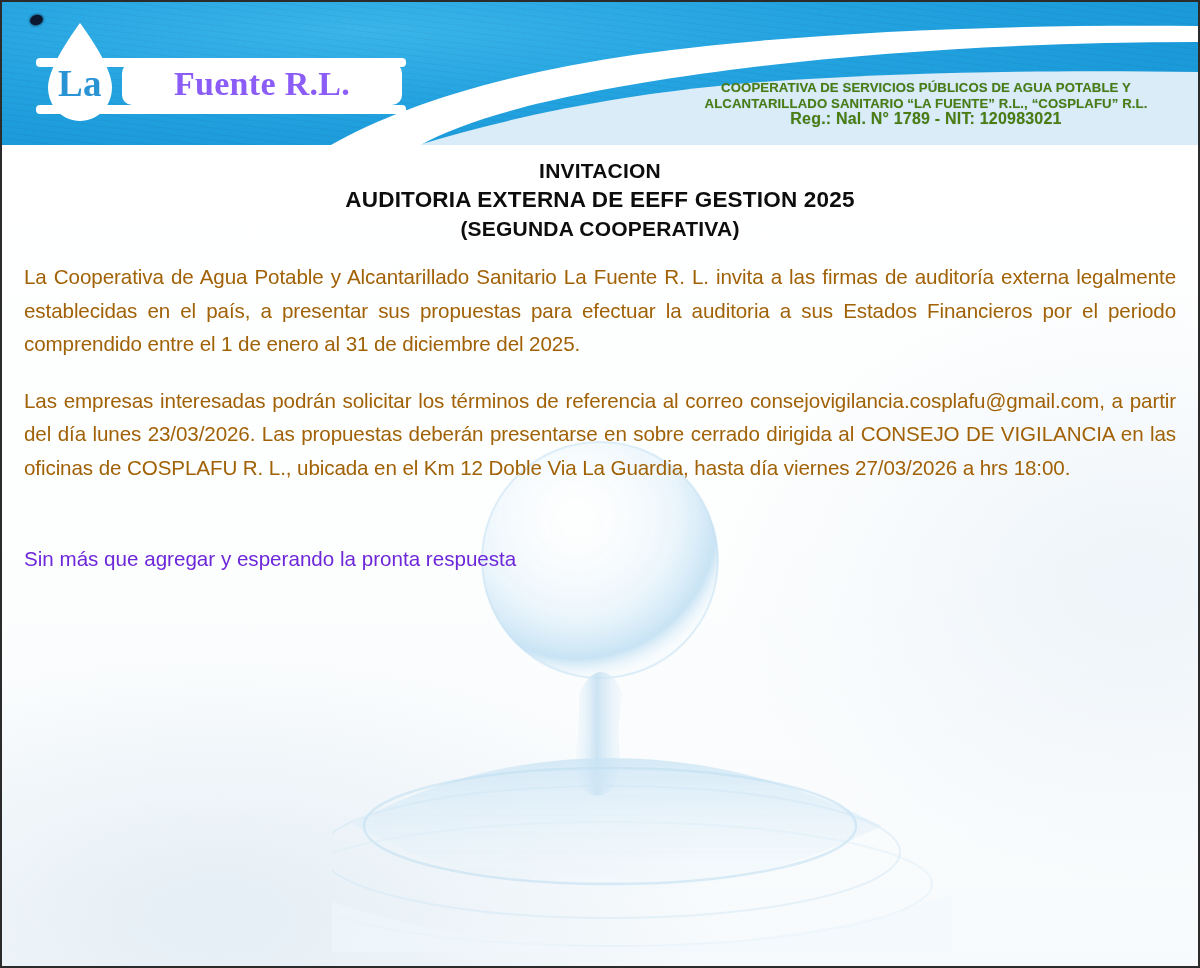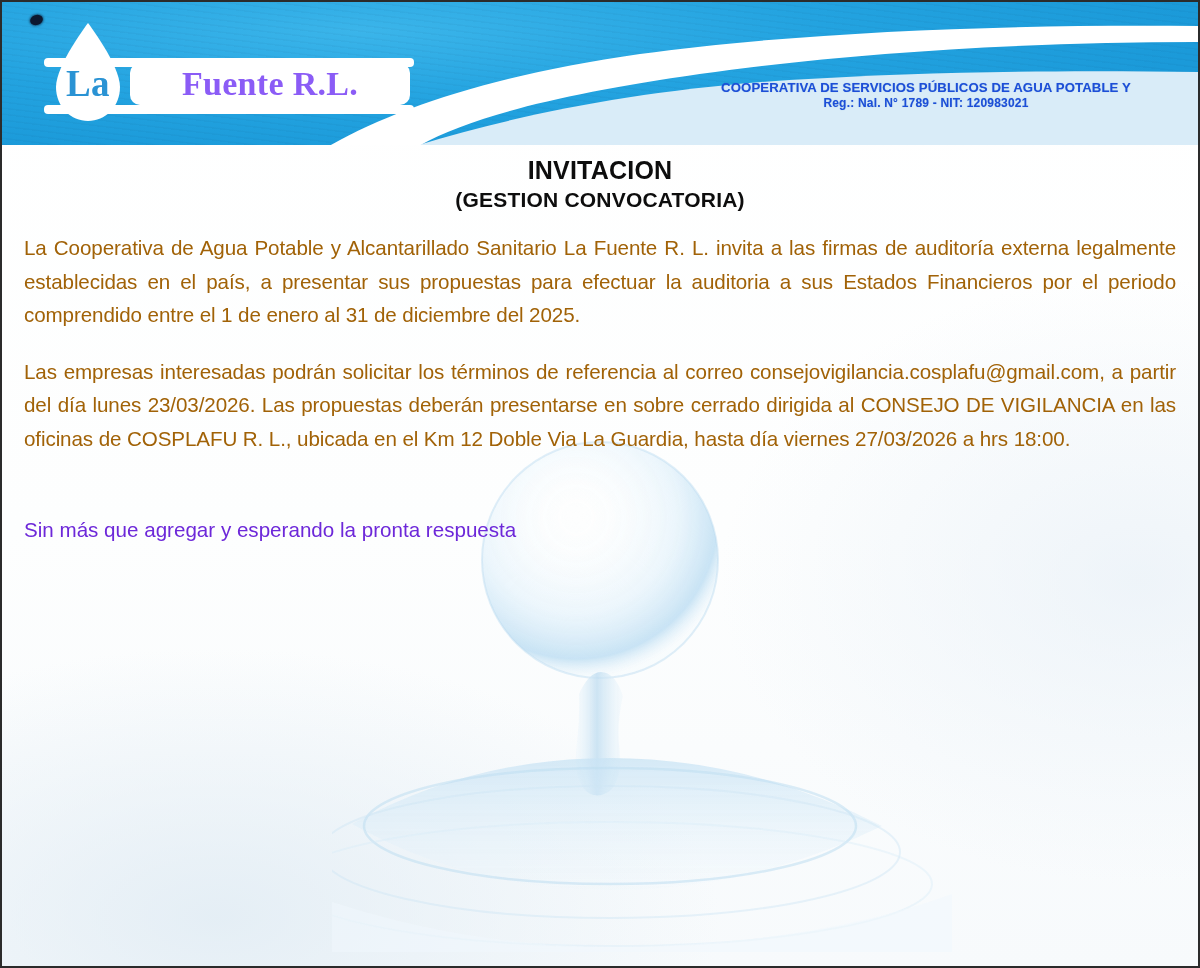--- a/index.html
+++ b/index.html
@@ -79,21 +79,21 @@
     height: 10px;
     border-radius: 50%;
     background: #0c1830;
     transform: rotate(-18deg);
     box-shadow: 0 0 2px 1px rgba(10,25,50,.5);
   }
 
   
   .logo {
     position: absolute;
-    left: 30px;
+    left: 22px;
     top: 18px;
     width: 400px;
     height: 112px;
   }
   .logo-bar {
     position: absolute;
     left: 12px;
     width: 370px;
     height: 9px;
     background: #ffffff;
@@ -148,50 +148,50 @@
     letter-spacing: .3px;
   }
 
   
   .header-org {
     position: absolute;
     left: 660px;
     top: 78px;
     width: 528px;
     text-align: center;
-    color: #1d4ed8;
+    color: #4d7c0f;
     font-family: "Liberation Sans", sans-serif;
     font-weight: 700;
     font-size: 13.2px;
     line-height: 15.5px;
     letter-spacing: .1px;
     text-shadow: 0 0 1px rgba(11,99,176,.35);
   }
   .header-org .reg {
-    font-size: 12px;
+    font-size: 16px;
     letter-spacing: .2px;
   }
 
   
   .content {
     position: relative;
     padding: 0 22px;
   }
 
   .titles {
     margin-top: 11px;
     text-align: center;
     color: #0d0d0d;
     font-family: "Liberation Sans", sans-serif;
     font-weight: 700;
     font-size: 22.5px;
     line-height: 29px;
     letter-spacing: .2px;
   }
-  .titles .t1 { font-size: 25px; }
+  .titles .t1 { font-size: 21px; }
   .titles .t2 { font-size: 22.5px; }
   .titles .t3 { font-size: 21px; }
 
   .para {
     margin: 0;
     color: #a16207;
     font-family: "Liberation Sans", sans-serif;
     font-size: 20.6px;
     line-height: 33.5px;
     text-align: justify;
@@ -285,29 +285,31 @@
       </div>
 
       <div class="logo-la">La</div>
 
       <div class="logo-plate"></div>
       <div class="logo-fuente">Fuente R.L.</div>
     </div>
 
     <div class="header-org">
       <div>COOPERATIVA DE SERVICIOS PÚBLICOS DE AGUA POTABLE Y</div>
+      <div>ALCANTARILLADO SANITARIO “LA FUENTE” R.L., “COSPLAFU” R.L.</div>
       <div class="reg">Reg.: Nal. N° 1789 - NIT: 120983021</div>
     </div>
   </div>
 
   <div class="content">
 
     <div class="titles">
       <div class="t1">INVITACION</div>
-      <div class="t3">(GESTION CONVOCATORIA)</div>
+      <div class="t2">AUDITORIA EXTERNA DE EEFF GESTION 2025</div>
+      <div class="t3">(SEGUNDA COOPERATIVA)</div>
     </div>
 
     <p class="para p1">La Cooperativa de Agua Potable y Alcantarillado Sanitario La Fuente R. L. invita a las firmas de auditoría externa legalmente establecidas en el país, a presentar sus propuestas para efectuar la auditoria a sus Estados Financieros por el periodo comprendido entre el 1 de enero al 31 de diciembre del 2025.</p>
 
     <p class="para p2"><span> Las empresas interesadas podrán solicitar los términos de referencia al correo consejovigilancia.cosplafu@gmail.com, a partir del día lunes 23/03/2026. Las propuestas deberán presentarse en sobre cerrado dirigida al </span><b>CONSEJO DE VIGILANCIA</b><span> en las oficinas de COSPLAFU R. L., ubicada en el Km 12 Doble Via La Guardia, hasta día viernes 27/03/2026 a hrs 18:00.</span></p>
 
     <p class="closing sin">Sin más que agregar y esperando la pronta respuesta</p>
   </div>
 
   <div class="sig-area">

